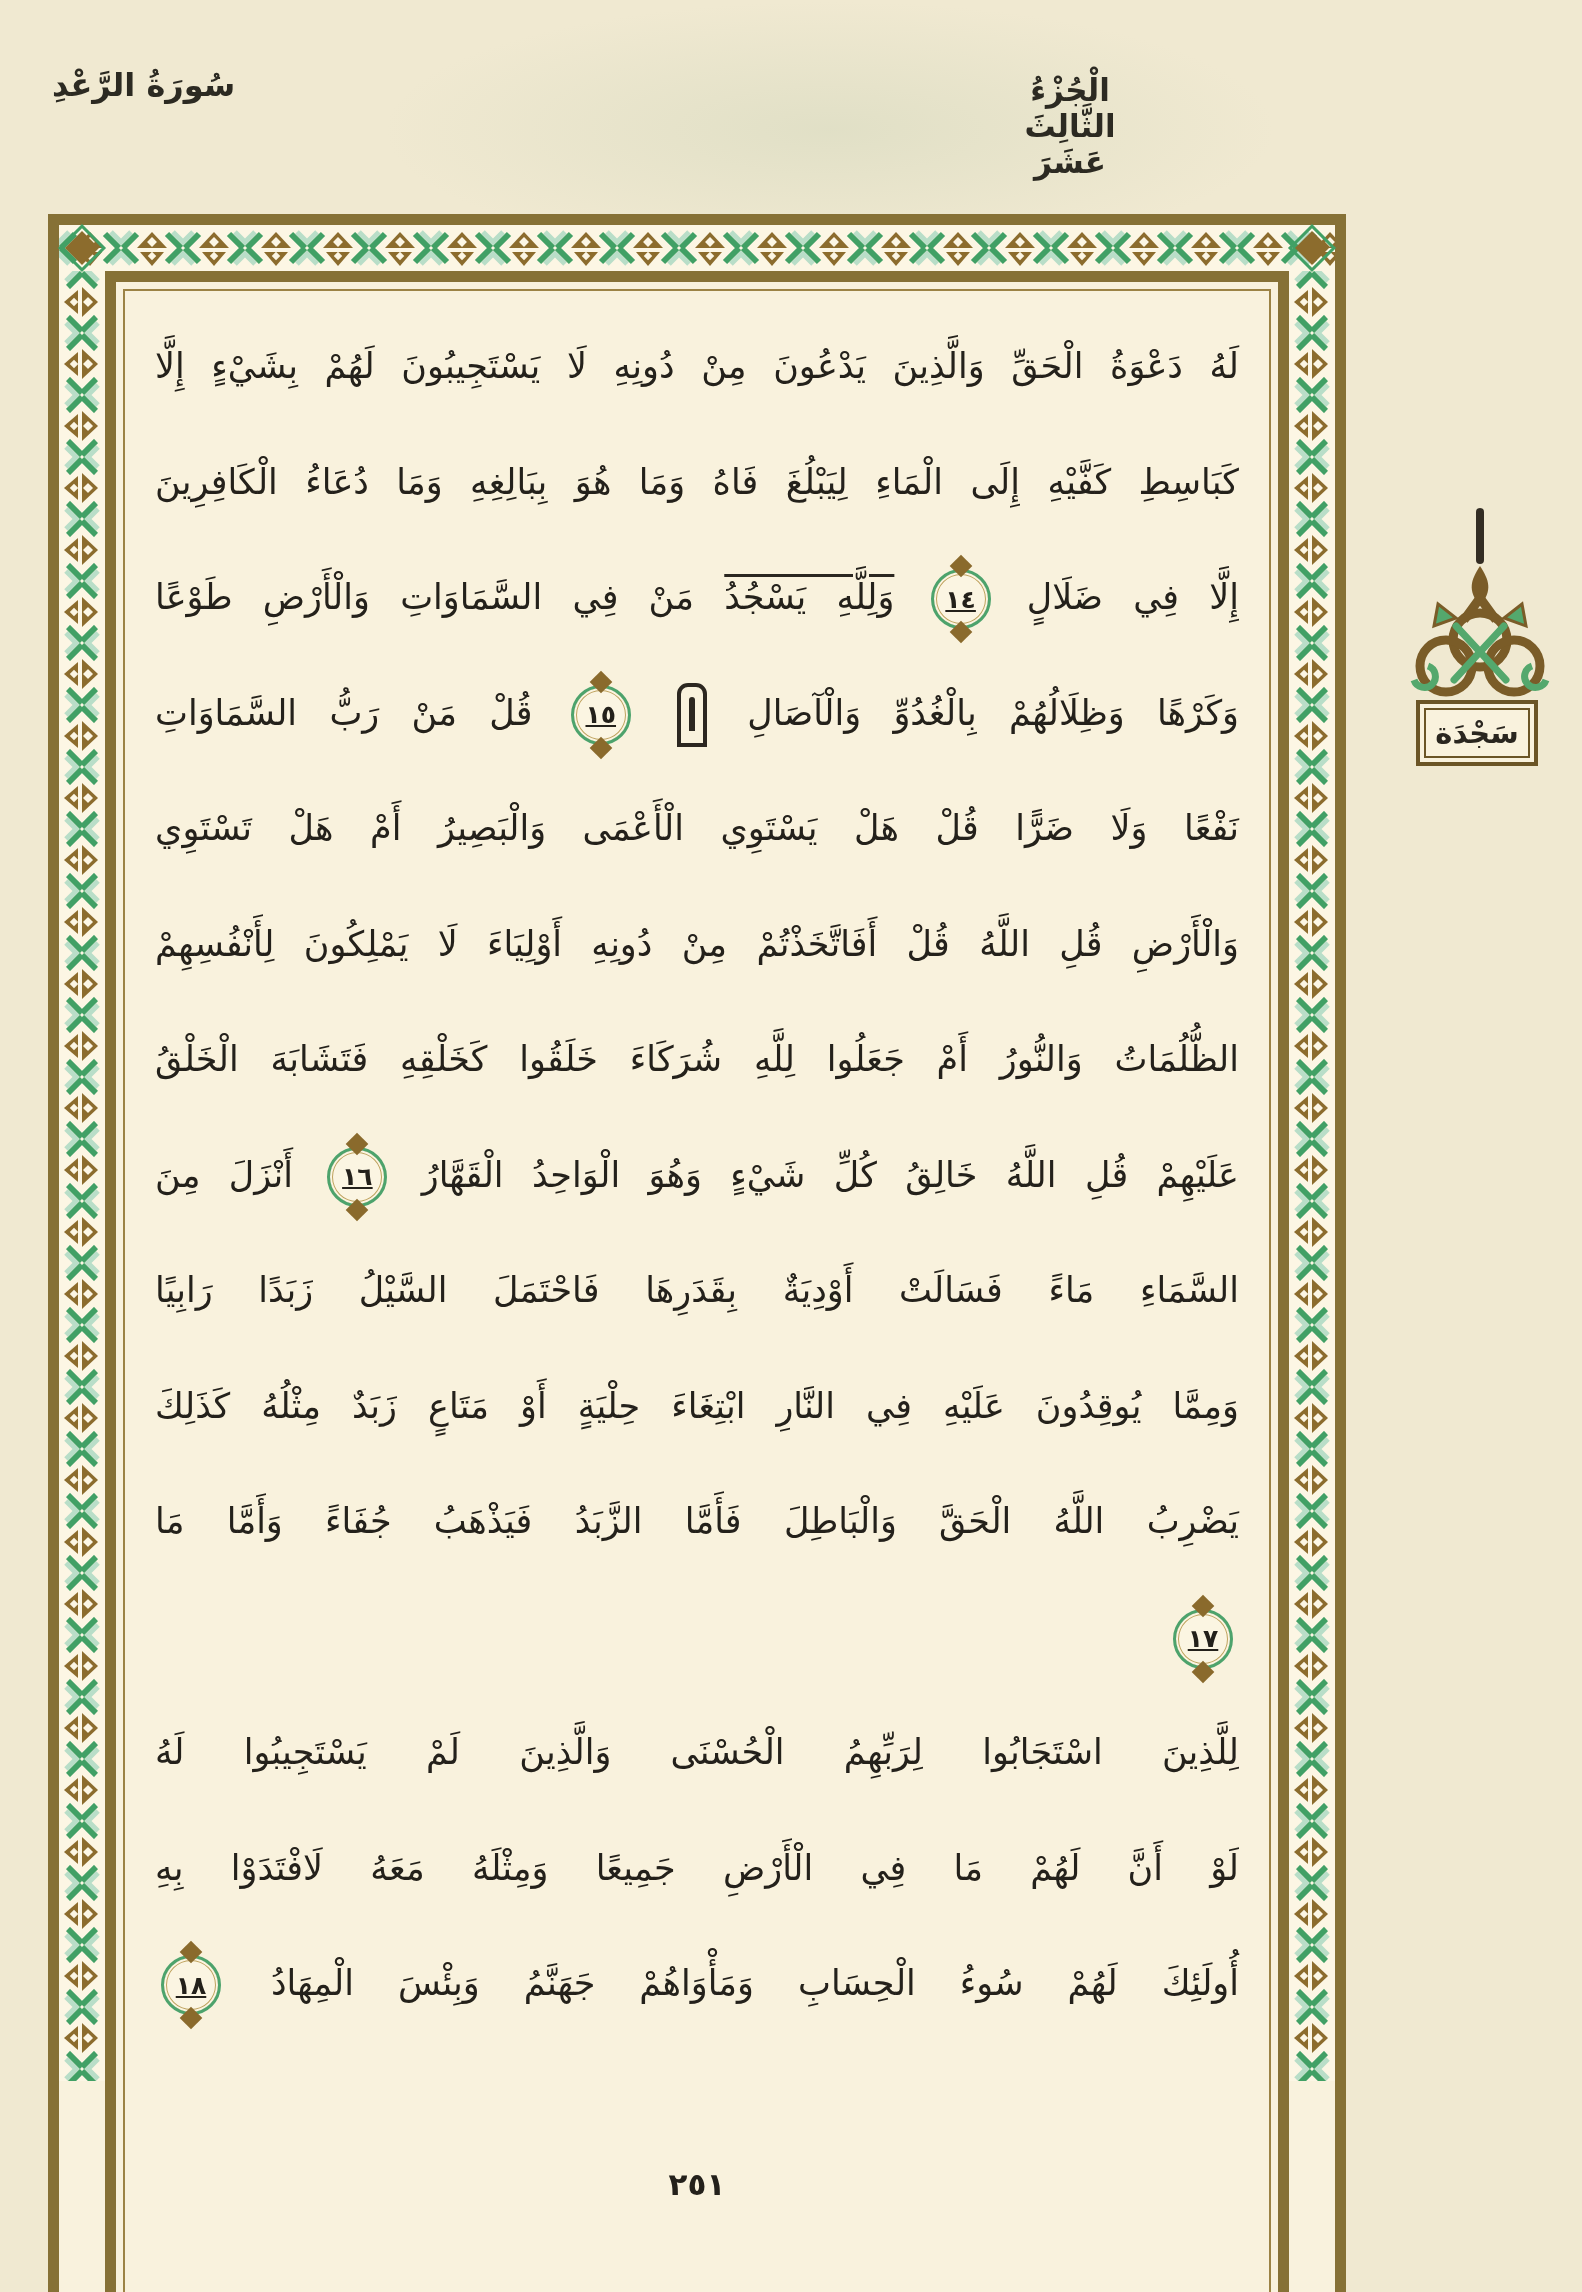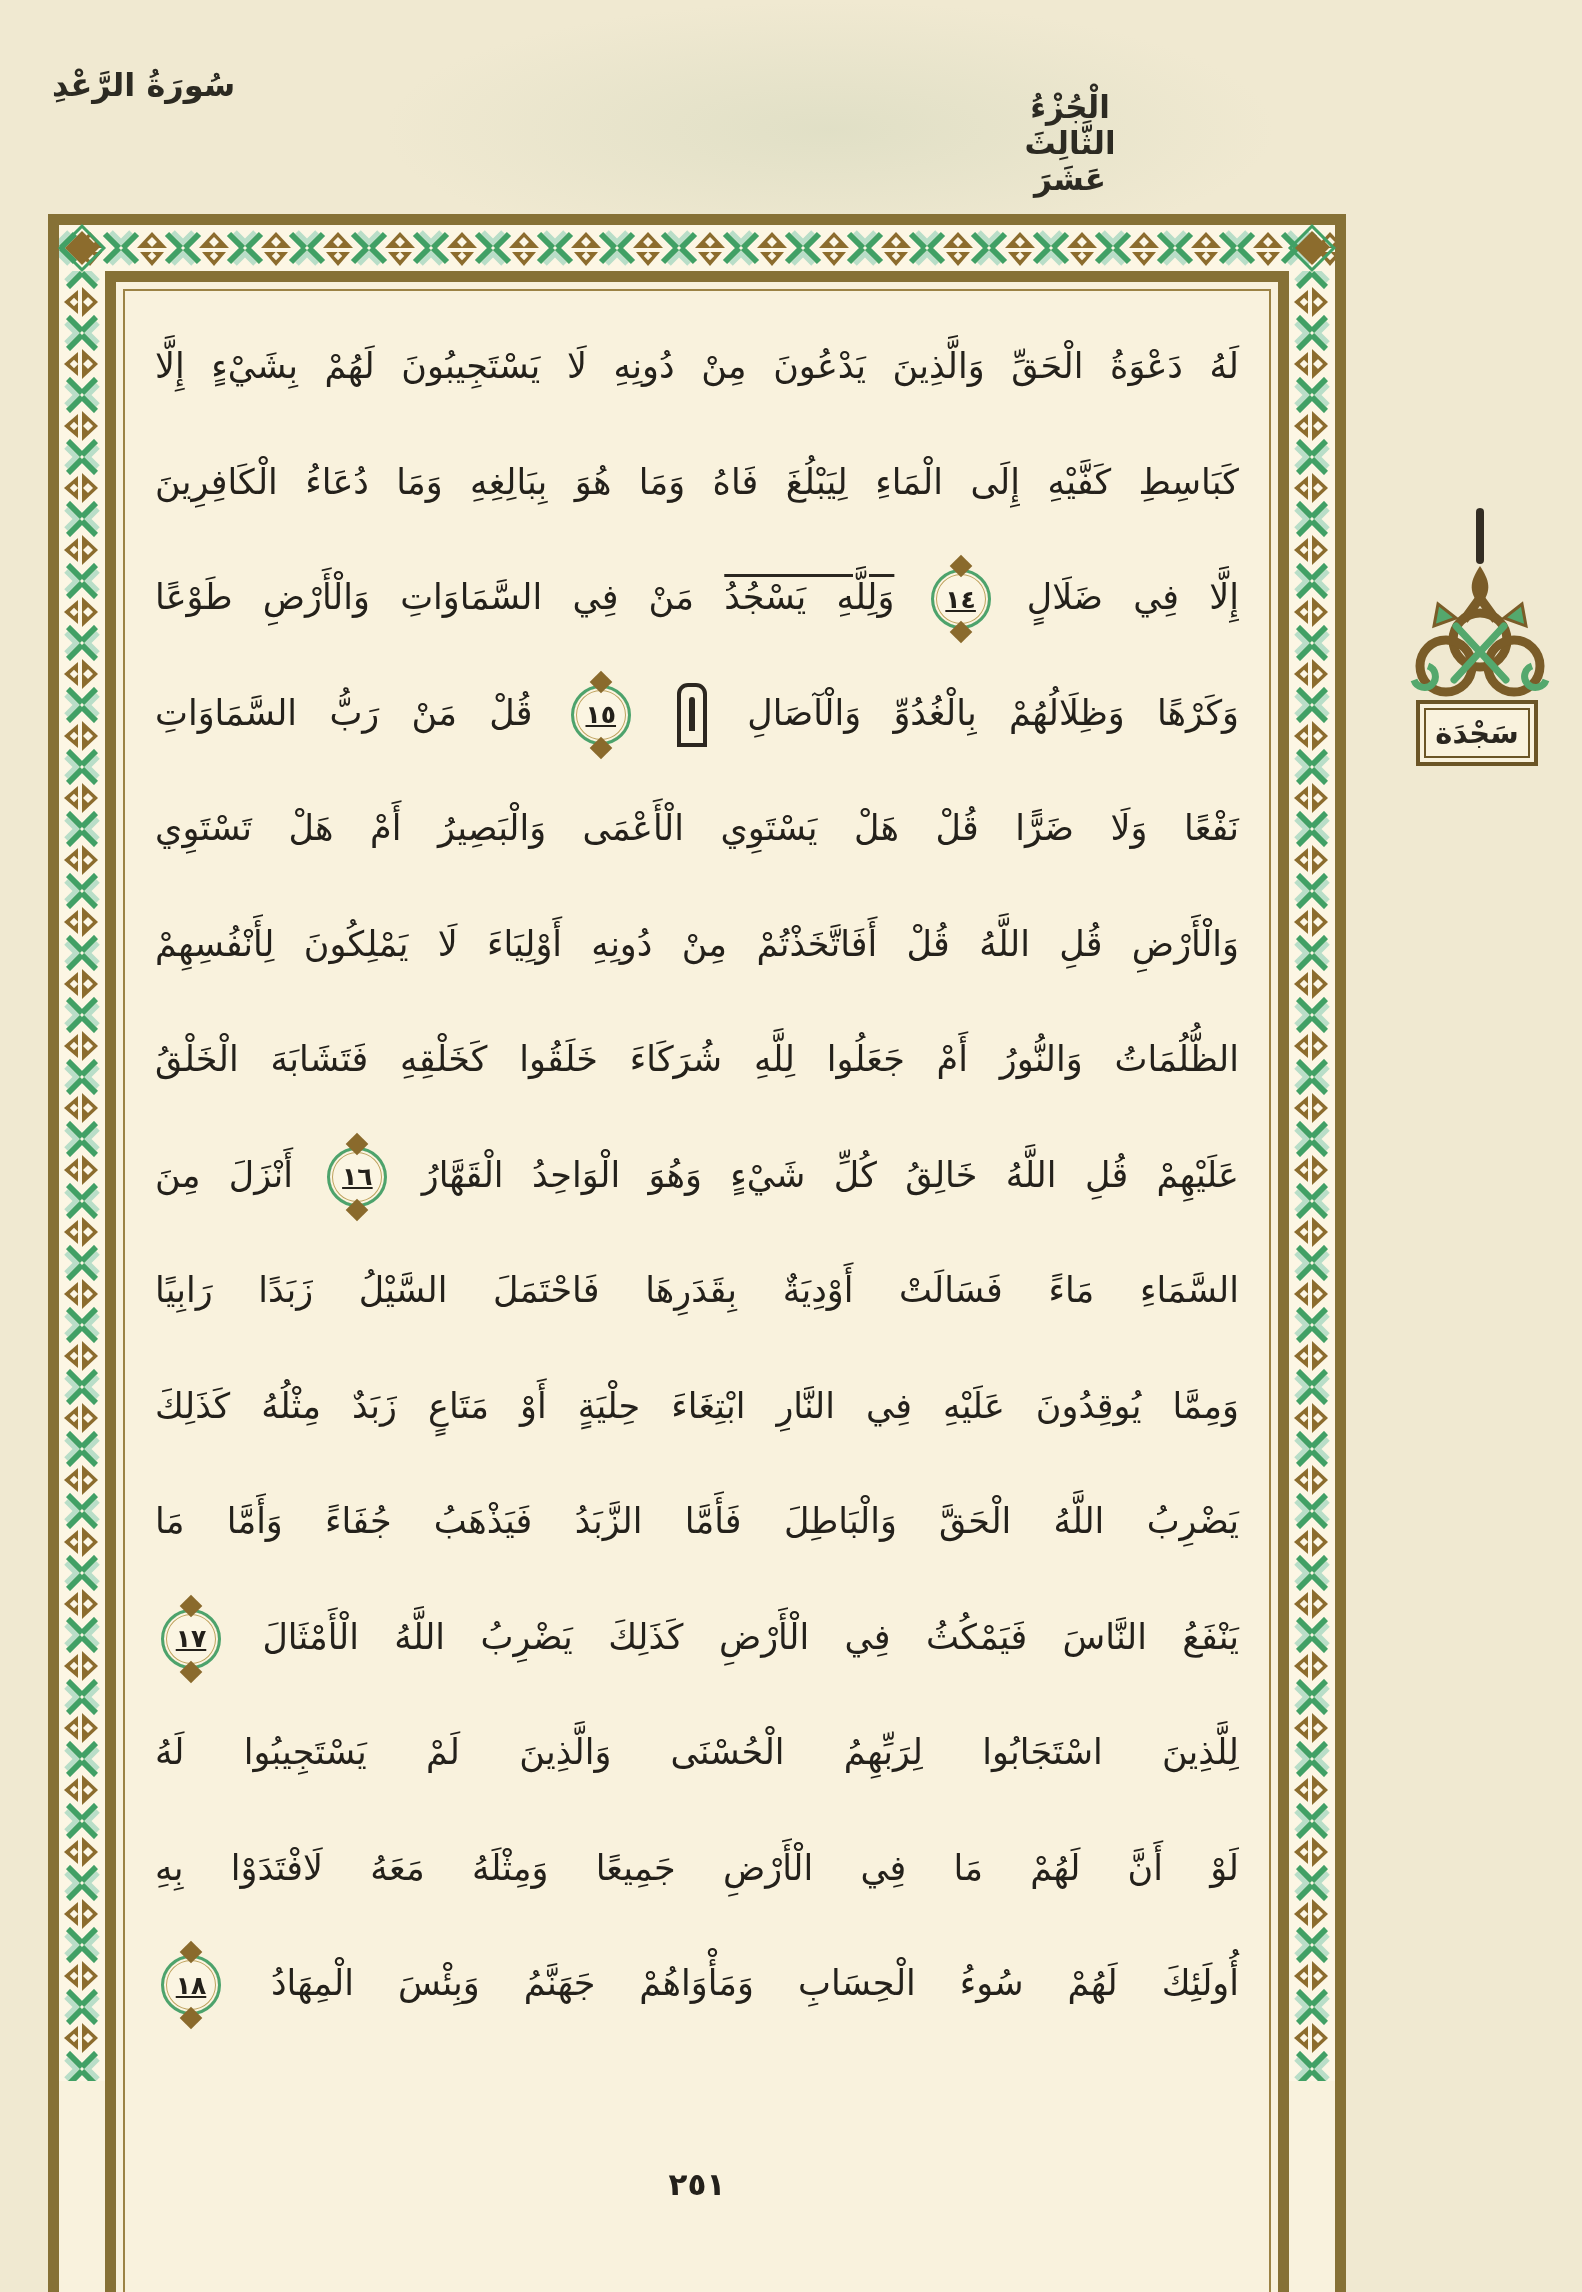--- a/index.html
+++ b/index.html
@@ -14,21 +14,21 @@
     background:radial-gradient(ellipse at center,rgba(196,206,178,.35),rgba(196,206,178,0) 70%);}
   .stain.s2{left:40px;top:1650px;width:500px;height:500px;
     background:radial-gradient(ellipse at center,rgba(205,210,180,.25),rgba(205,210,180,0) 70%);}
 
   .surah-header{
     position:absolute;left:52px;top:66px;width:230px;
     font-size:32px;font-weight:bold;text-align:left;color:#2c2a22;
   }
   .juz-header{
     position:absolute;left:985px;top:72px;width:170px;
-    font-size:31px;font-weight:bold;text-align:center;color:#2c2a22;margin-top:17px;
+    font-size:31px;font-weight:bold;text-align:center;color:#2c2a22;
   }
 
   
   .frame{
     position:absolute;left:48px;top:214px;width:1298px;height:2272px;
     box-sizing:border-box;border:11px solid #867136;background:#f9f2dd;
   }
   .band{position:absolute;display:block;}
   .band.top{left:0;top:0;width:1276px;height:46px;}
   .band.bottom{left:0;bottom:0;width:1276px;height:46px;}
@@ -196,21 +196,21 @@
         </span> <span class="qtext">قُلْ مَنْ رَبُّ السَّمَاوَاتِ</span></div>
       <div class="qline"><span class="qtext">نَفْعًا وَلَا ضَرًّا قُلْ هَلْ يَسْتَوِي الْأَعْمَى وَالْبَصِيرُ أَمْ هَلْ تَسْتَوِي</span></div>
       <div class="qline"><span class="qtext">وَالْأَرْضِ قُلِ اللَّهُ قُلْ أَفَاتَّخَذْتُمْ مِنْ دُونِهِ أَوْلِيَاءَ لَا يَمْلِكُونَ لِأَنْفُسِهِمْ</span></div>
       <div class="qline"><span class="qtext">الظُّلُمَاتُ وَالنُّورُ أَمْ جَعَلُوا لِلَّهِ شُرَكَاءَ خَلَقُوا كَخَلْقِهِ فَتَشَابَهَ الْخَلْقُ</span></div>
       <div class="qline"><span class="qtext">عَلَيْهِمْ قُلِ اللَّهُ خَالِقُ كُلِّ شَيْءٍ وَهُوَ الْوَاحِدُ الْقَهَّارُ</span> <span class="vmark">
           <span class="vnum">١٦</span>
         </span> <span class="qtext">أَنْزَلَ مِنَ</span></div>
       <div class="qline"><span class="qtext">السَّمَاءِ مَاءً فَسَالَتْ أَوْدِيَةٌ بِقَدَرِهَا فَاحْتَمَلَ السَّيْلُ زَبَدًا رَابِيًا</span></div>
       <div class="qline"><span class="qtext">وَمِمَّا يُوقِدُونَ عَلَيْهِ فِي النَّارِ ابْتِغَاءَ حِلْيَةٍ أَوْ مَتَاعٍ زَبَدٌ مِثْلُهُ كَذَلِكَ</span></div>
       <div class="qline"><span class="qtext">يَضْرِبُ اللَّهُ الْحَقَّ وَالْبَاطِلَ فَأَمَّا الزَّبَدُ فَيَذْهَبُ جُفَاءً وَأَمَّا مَا</span></div>
-      <div class="qline"><span class="qtext">يَنْفَعُ النَّاسَ فَيَمْكُثُ فِي الْأَرْضِ كَذَلِكَ يَضْرِبُ اللَّهُ الْأَمْثَالَ</span> <span class="vmark">
+      <div class="qline"> <span class="vmark">
           <span class="vnum">١٧</span>
         </span></div>
       <div class="qline"><span class="qtext">لِلَّذِينَ اسْتَجَابُوا لِرَبِّهِمُ الْحُسْنَى وَالَّذِينَ لَمْ يَسْتَجِيبُوا لَهُ</span></div>
       <div class="qline"><span class="qtext">لَوْ أَنَّ لَهُمْ مَا فِي الْأَرْضِ جَمِيعًا وَمِثْلَهُ مَعَهُ لَافْتَدَوْا بِهِ</span></div>
       <div class="qline"><span class="qtext">أُولَئِكَ لَهُمْ سُوءُ الْحِسَابِ وَمَأْوَاهُمْ جَهَنَّمُ وَبِئْسَ الْمِهَادُ</span> <span class="vmark">
           <span class="vnum">١٨</span>
         </span></div>
     </div>
 </div>
 

